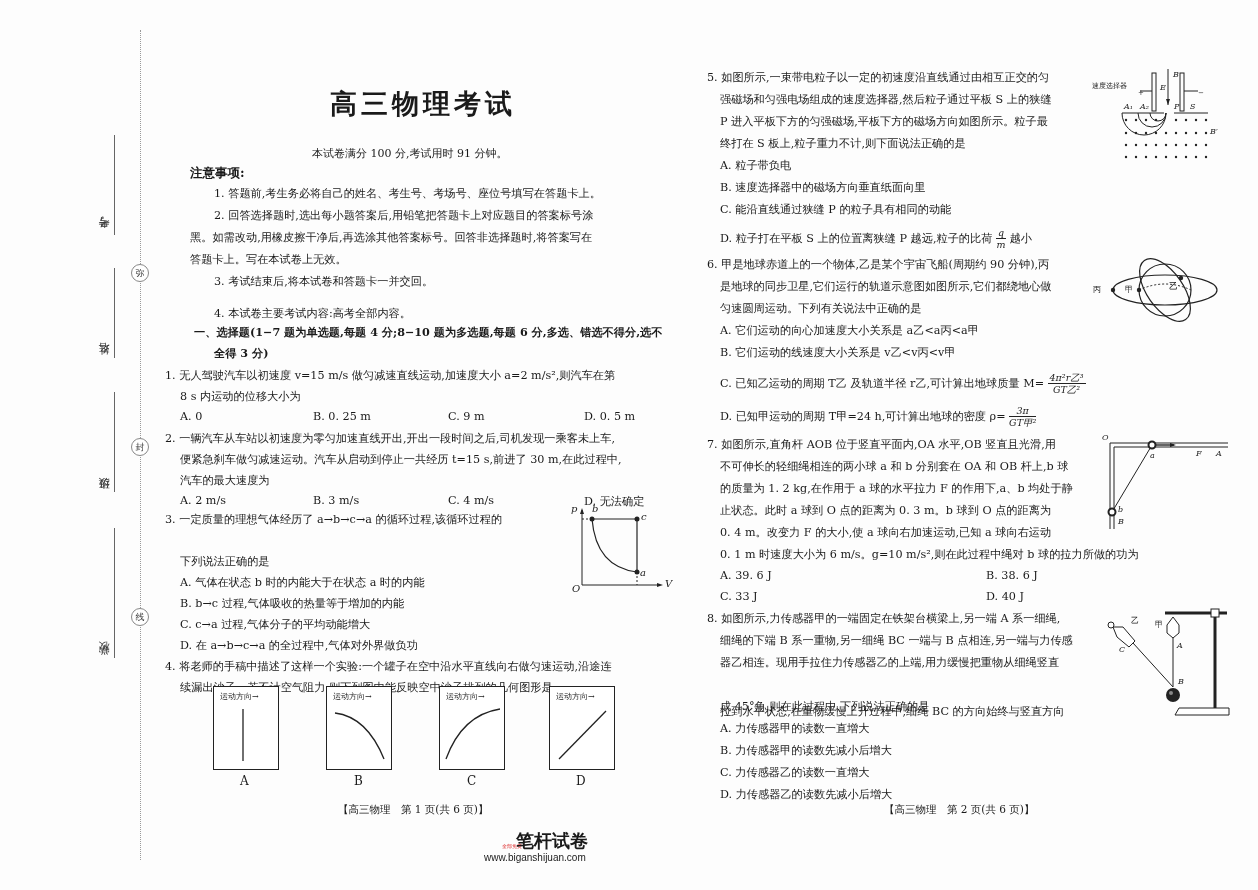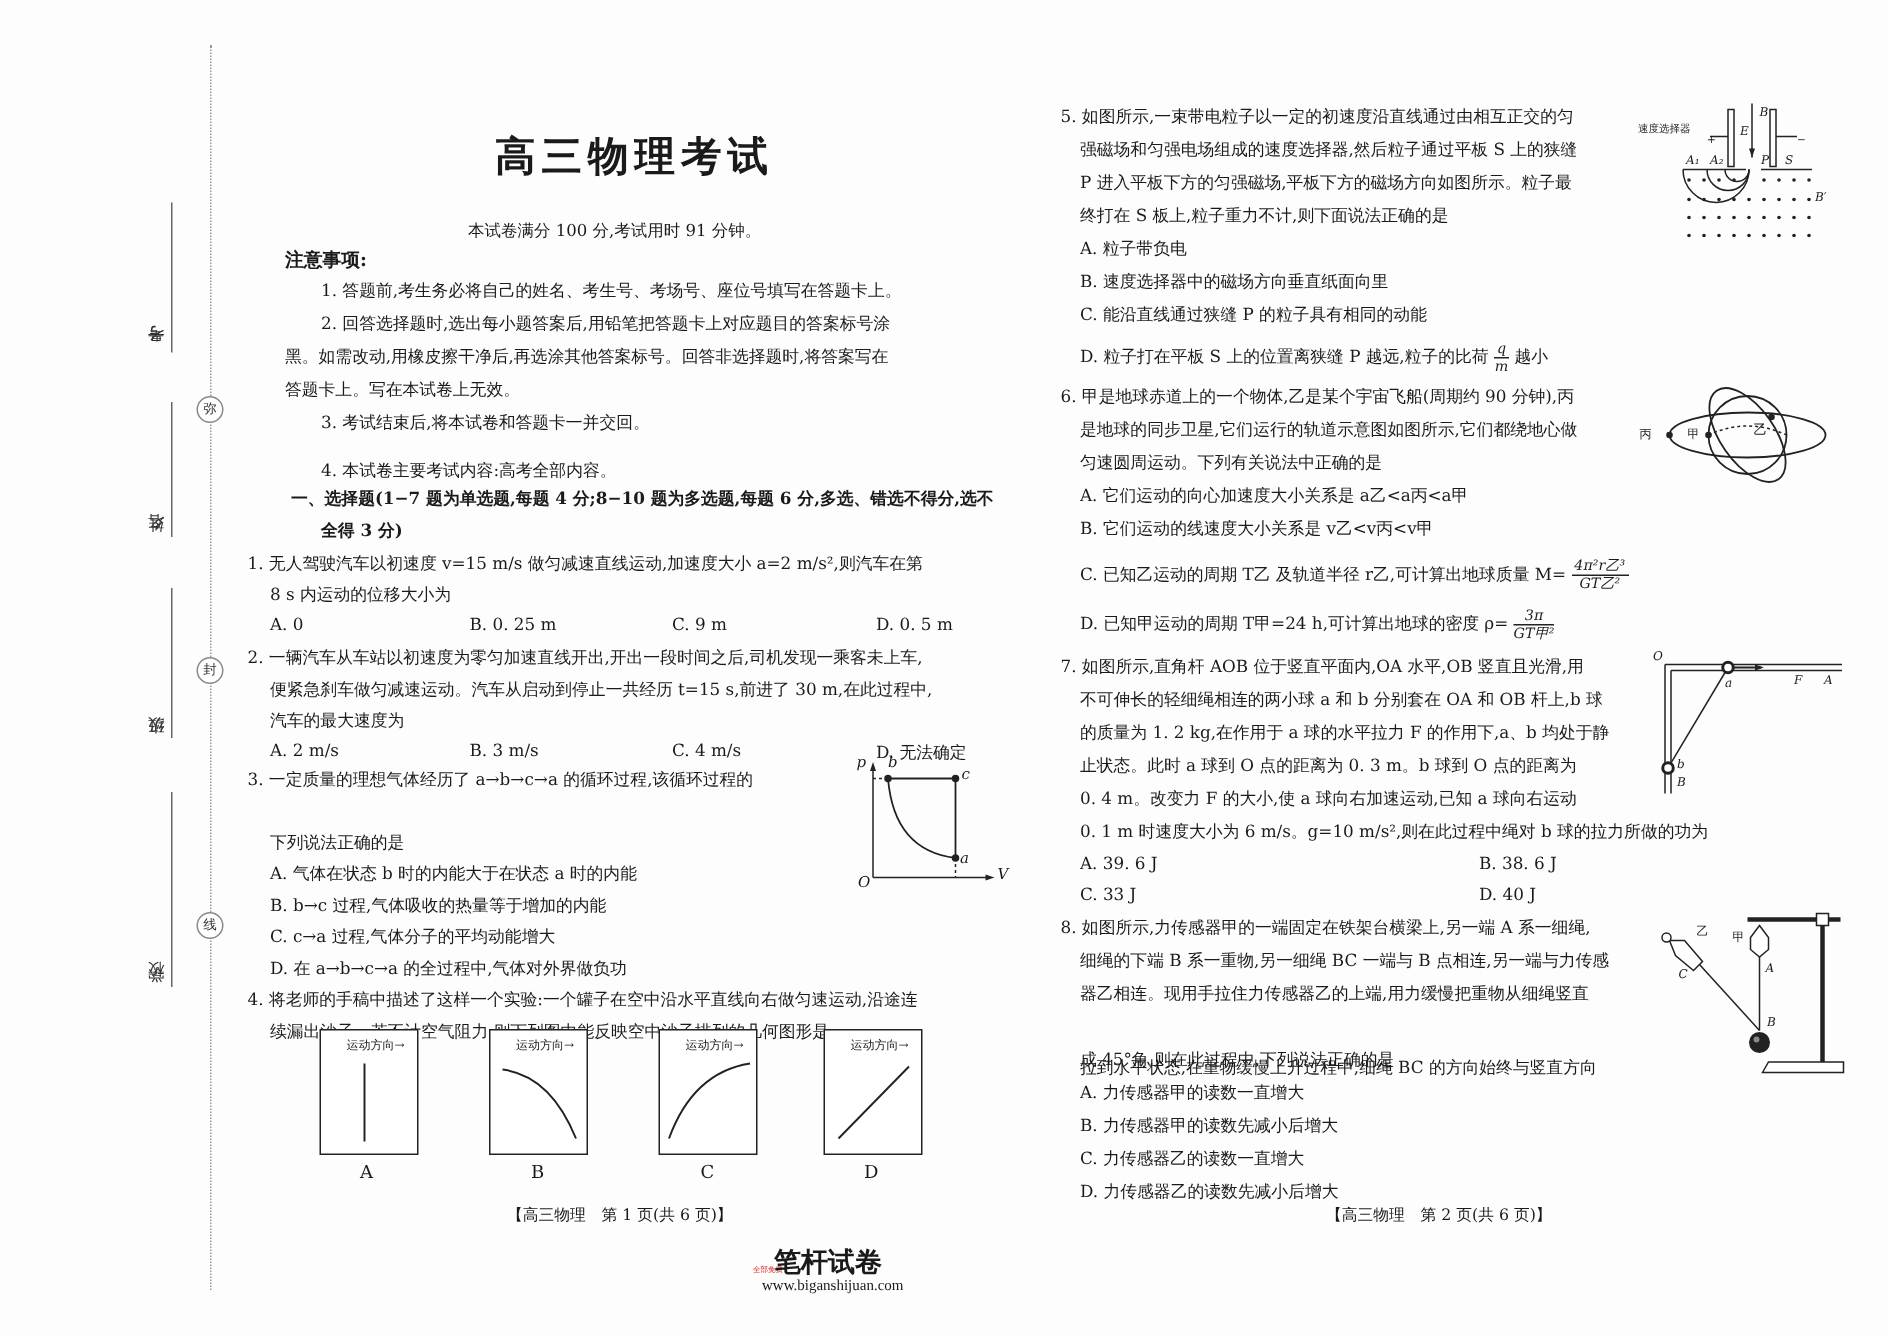--- a/index.html
+++ b/index.html
@@ -14,26 +14,26 @@
   .vline { position:absolute; left:114px; width:0; border-left:1px solid #666; }
   .title { position:absolute; left:330px; top:86px; font-size:27px; font-weight:bold; letter-spacing:4px;
            font-family:"DejaVu Sans", "Liberation Sans", sans-serif; }
   .sub { position:absolute; left:312px; top:146px; font-size:11px; }
   .notes-h { position:absolute; left:190px; top:165px; font-weight:bold; font-size:12.5px; }
   .p { position:absolute; white-space:nowrap; font-size:11.2px; }
   .b { font-weight:bold;margin-left:32px; }
   .i { font-style:italic; }
   .fig { position:absolute; }
   .optbox { position:absolute; width:64px; height:82px; border:1.3px solid #222; background:#fff; }
-  .optbox .lab { position:absolute; top:4px; left:17px; font-size:8px; white-space:nowrap; }
+  .optbox .lab { position:absolute; top:4px; left:6px; font-size:8px; white-space:nowrap; }
   .optletter { position:absolute; font-size:12px; }
   .footer { position:absolute; font-size:10.5px; }
   .wm1 { position:absolute; left:516px; top:829px; font-size:18px; font-weight:bold;
          font-family:"DejaVu Sans", sans-serif; }
-  .wm2 { position:absolute; left:508px; top:852px; font-size:10px; font-family:Liberation Serif, serif; }
+  .wm2 { position:absolute; left:484px; top:852px; font-size:10px; font-family:Liberation Sans, sans-serif; }
   .wm0 { position:absolute; left:502px; top:843px; font-size:5px; color:#d22; }
   .frac { display:inline-block; vertical-align:middle; text-align:center; font-size:9.5px; line-height:11px; }
   .frac span { display:block; }
   .frac .num { border-bottom:1px solid #222; padding:0 2px; }
 </style>
 </head>
 <body>
 
 <div class="page">
 

